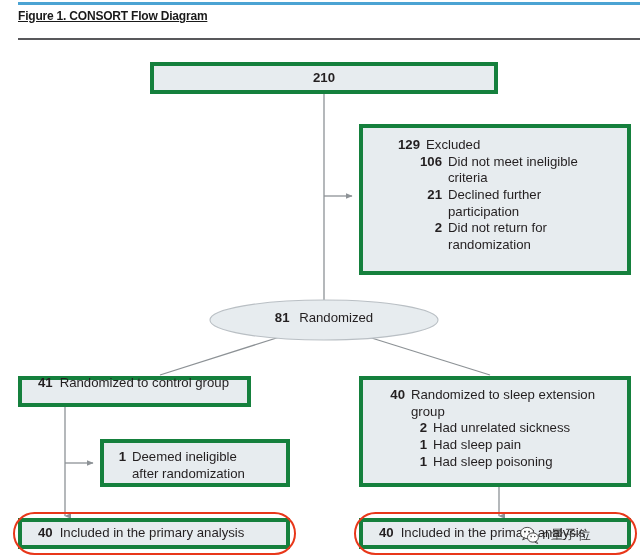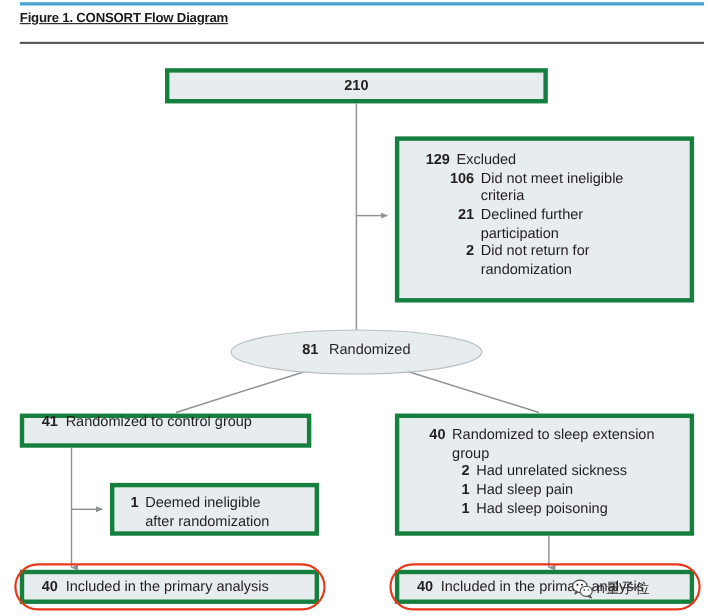--- a/index.html
+++ b/index.html
@@ -73,26 +73,26 @@
     height: 32px;
     display: flex;
     align-items: center;
     justify-content: center;
   }
   .box-excluded {
     left: 359px;
     top: 124px;
     width: 272px;
     height: 151px;
-    padding: 9px 10px 0 16px;
+    padding: 9px 10px 0 27px;
   }
   .box-control {
     left: 18px;
     top: 376px;
-    width: 265px;
+    width: 233px;
     height: 31px;
     padding: 0 0 16px 16px;
     display: flex;
     align-items: center;
   }
   .box-ineligible {
     left: 100px;
     top: 439px;
     width: 190px;
     height: 48px;

